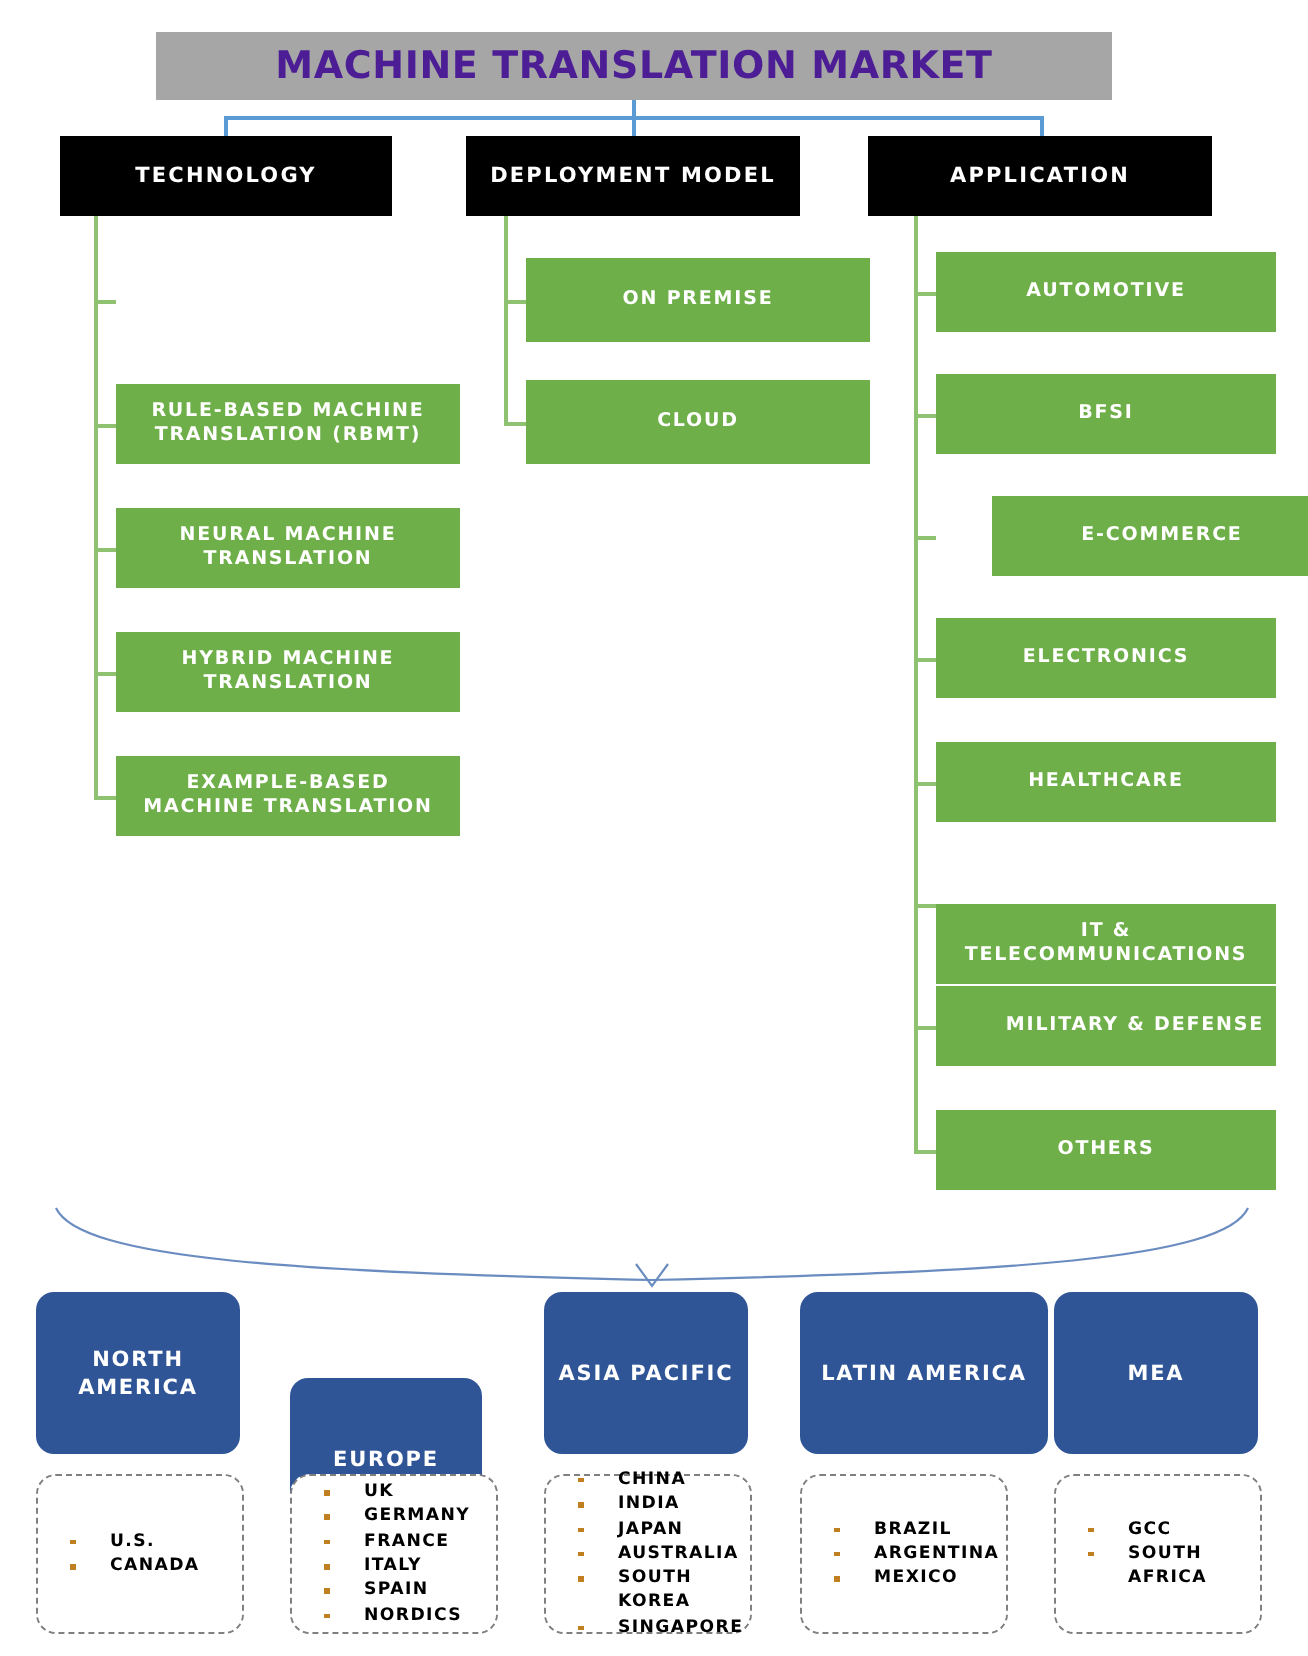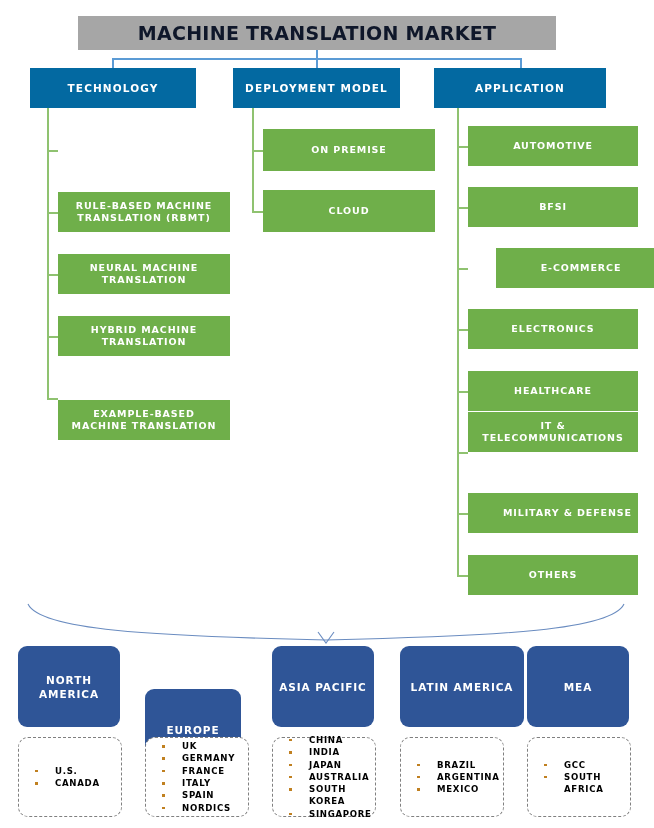--- a/index.html
+++ b/index.html
@@ -3,25 +3,25 @@
 <meta charset="utf-8">
 <style>
   html,body{margin:0;padding:0;background:#ffffff;}
   body{width:654px;height:828px;position:relative;overflow:hidden;
        font-family:"DejaVu Sans","Liberation Sans",sans-serif;}
   .canvas{position:absolute;left:0;top:0;width:654px;height:828px;}
 
   
   .title-bar{position:absolute;left:78px;top:16px;width:478px;height:34px;
     background:#a6a6a6;display:flex;align-items:center;justify-content:center;}
-  .title-bar span{color:#0f172a;font-size:19px;font-weight:bold;letter-spacing:.3px;
+  .title-bar span{color:#4c1d95;font-size:19px;font-weight:bold;letter-spacing:.3px;
     font-family:"DejaVu Sans","Liberation Sans",sans-serif;}
 
   
-  .cat-box{position:absolute;height:40px;background:#0369a1;
+  .cat-box{position:absolute;height:40px;background:#000000;
     display:flex;align-items:center;justify-content:center;}
   .cat-box span{color:#ffffff;font-size:10.5px;font-weight:bold;letter-spacing:1.1px;}
   #cat-technology{left:30px;top:68px;width:166px;}
   #cat-deployment{left:233px;top:68px;width:167px;}
   #cat-application{left:434px;top:68px;width:172px;}
 
   
   .leaf{position:absolute;background:#6faf4a;
     display:flex;align-items:center;justify-content:center;text-align:center;}
   .leaf span{color:#ffffff;font-size:9.5px;font-weight:bold;letter-spacing:.9px;
@@ -88,21 +88,21 @@
 
   <div class="leaf tech" style="top:192px;">
     <span>RULE-BASED MACHINE TRANSLATION (RBMT)</span>
   </div>
   <div class="leaf tech" style="top:254px;">
     <span>NEURAL MACHINE TRANSLATION</span>
   </div>
   <div class="leaf tech" style="top:316px;">
     <span>HYBRID MACHINE TRANSLATION</span>
   </div>
-  <div class="leaf tech" style="top:378px;margin-top:22px;">
+  <div class="leaf tech" style="top:378px;">
     <span>EXAMPLE-BASED MACHINE TRANSLATION</span>
   </div>
 
   <div class="ln v g" style="left:252px;top:108px;height:104px;"></div>
   <div class="ln h g" style="left:252px;top:150px;width:11px;"></div>
   <div class="ln h g" style="left:252px;top:211px;width:11px;"></div>
 
   <div class="leaf depl" style="top:129px;">
     <span>ON PREMISE</span>
   </div>
@@ -128,21 +128,21 @@
   </div>
   <div class="leaf appl" style="top:248px;margin-left:28px;">
     <span>E-COMMERCE</span>
   </div>
   <div class="leaf appl" style="top:309px;">
     <span>ELECTRONICS</span>
   </div>
   <div class="leaf appl" style="top:371px;">
     <span>HEALTHCARE</span>
   </div>
-  <div class="leaf appl" style="top:412px;">
+  <div class="leaf appl" style="top:452px;">
     <span>IT &amp; TELECOMMUNICATIONS</span>
   </div>
   <div class="leaf appl" style="top:493px;justify-content:flex-end;">
     <span>MILITARY &amp; DEFENSE</span>
   </div>
   <div class="leaf appl" style="top:555px;">
     <span>OTHERS</span>
   </div>
 
   <svg class="swoosh" viewBox="0 0 654 52">

